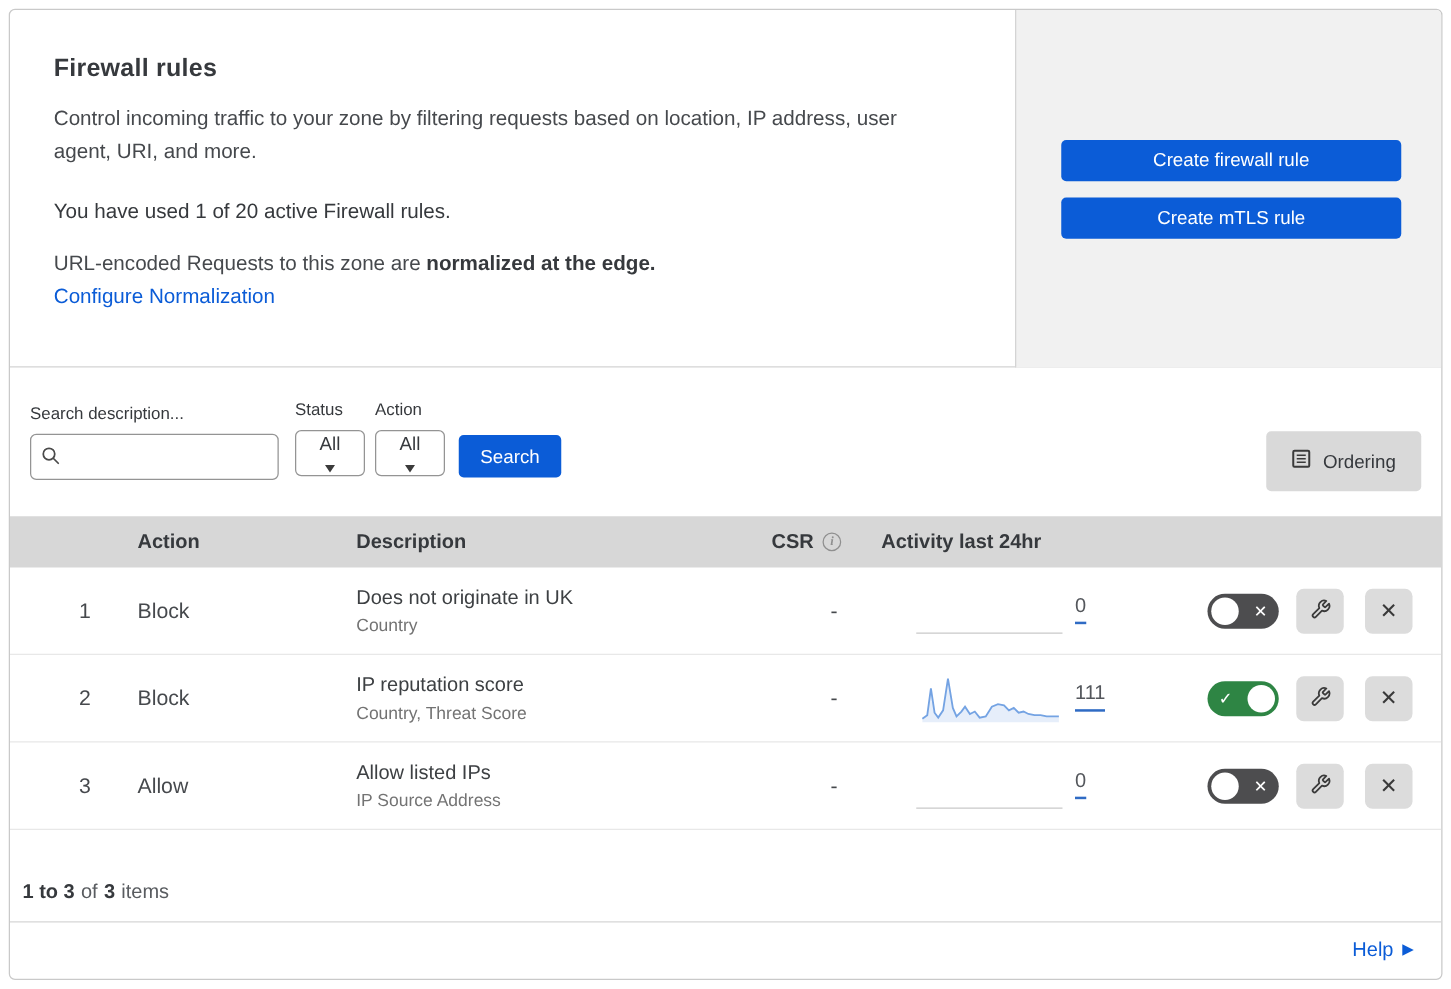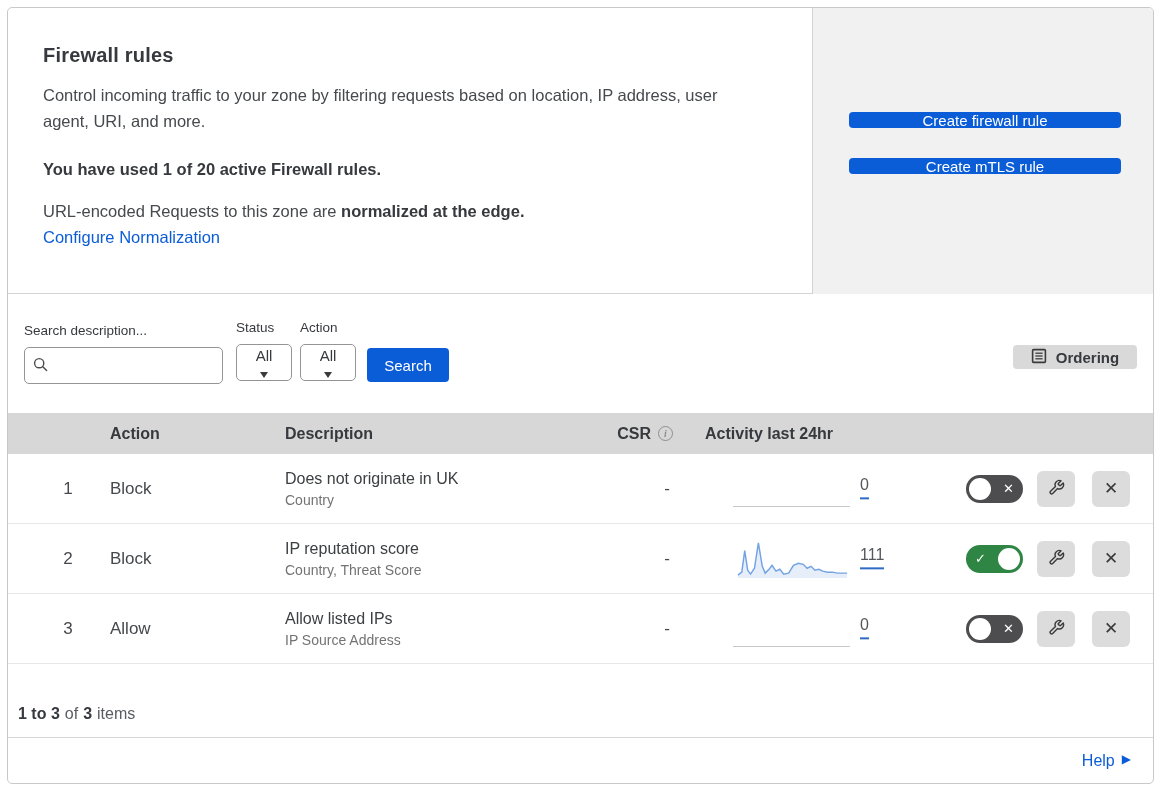--- a/index.html
+++ b/index.html
@@ -8,28 +8,28 @@
   .card { position: absolute; left: 7px; top: 7px; width: 1147px; height: 777px;
     border: 1px solid #c9c9c9; border-radius: 5px; background: #fff; overflow: hidden; }
 
   
   .header-section { position: absolute; top: 0; left: 0; right: 0; height: 286px;
     border-bottom: 1px solid #d4d4d4; }
   .header-left { position: absolute; left: 0; top: 0; width: 804px; height: 286px;
     padding: 36px 40px 0 35px; }
   .page-title { font-size: 20px; font-weight: 600; color: #36393d; letter-spacing: .2px; }
   .page-desc { margin-top: 15px; font-size: 16.5px; line-height: 26px; color: #46494d; width: 715px; }
-  .usage-line { margin-top: 26px; font-size: 16.5px; font-weight: 700; color: #36393d; }
+  .usage-line { margin-top: 26px; font-size: 16.5px; font-weight: 400; color: #36393d; }
   .norm-line { margin-top: 23px; font-size: 16.5px; color: #46494d; }
   .norm-line b { color: #36393d; }
   .norm-link { display: inline-block; margin-top: 7px; font-size: 16.5px; color: #0b5cd7;
     cursor: pointer; }
   .header-panel { position: absolute; left: 804px; top: 0; right: 0; height: 286px;
     background: #f1f1f1; border-left: 1px solid #d4d4d4; }
-  .panel-btn { position: absolute; left: 36px; width: 272px; height: 16px;
+  .panel-btn { position: absolute; left: 36px; width: 272px; height: 33px;
     background: #0b5cd7; color: #fff; font-size: 15px; border: none; border-radius: 4px;
     font-family: inherit; cursor: pointer; }
   .panel-btn.b1 { top: 104px; } .panel-btn.b2 { top: 150px; }
 
   
   .filter-section { position: absolute; top: 287px; left: 0; right: 0; height: 118px; }
   .f-label { font-size: 13.5px; color: #36393d; margin-bottom: 9px; display: block; }
   .search-group { position: absolute; left: 16px; top: 28px; }
   .search-box { position: relative; width: 199px; height: 37px; }
   .search-box input { width: 100%; height: 100%; border: 1px solid #949494; border-radius: 5px;
@@ -38,24 +38,24 @@
   .dd-group { position: absolute; top: 25px; }
   .dd-group.status { left: 228px; } .dd-group.action { left: 292px; }
   .dd-box { margin-top: 0; width: 56px; height: 37px; border: 1px solid #949494; border-radius: 5px;
     background: #fff; display: flex; align-items: center; justify-content: center; gap: 6px;
     font-size: 15px; color: #36393d; cursor: pointer; flex-direction: column; }
   .caret { width: 0; height: 0; border-left: 4.5px solid transparent;
     border-right: 4.5px solid transparent; border-top: 6px solid #3b3b3b; margin-top: 2px; }
   .search-btn { position: absolute; left: 359px; top: 53px; width: 82px; height: 34px;
     background: #0b5cd7; color: #fff; font-size: 15px; border: none; border-radius: 4px;
     font-family: inherit; cursor: pointer; }
-  .ordering-btn { position: absolute; right: 16px; top: 50px; width: 124px; height: 24px;
+  .ordering-btn { position: absolute; right: 16px; top: 50px; width: 124px; height: 48px;
     background: #d9d9d9; border: none; border-radius: 4px; font-family: inherit;
     font-size: 15px; color: #36393d; display: flex; align-items: center; justify-content: center;
-    gap: 9px; cursor: pointer; font-weight: bold; }
+    gap: 9px; cursor: pointer; }
 
   
   .thead { position: absolute; top: 405px; left: 0; right: 0; height: 41px; background: #d7d7d7; }
   .th { position: absolute; top: 0; height: 41px; display: flex; align-items: center;
     font-size: 16px; font-weight: 600; color: #36393d; }
   .th-action { left: 102px; } .th-desc { left: 277px; }
   .th-csr { left: 550px; width: 115px; justify-content: flex-end; gap: 7px; }
   .th-activity { left: 697px; }
   .info-icon { width: 15px; height: 15px; border: 1.3px solid #8f8f8f; border-radius: 50%;
     color: #8f8f8f; font: italic 700 10px "Liberation Serif", serif; display: inline-flex;

